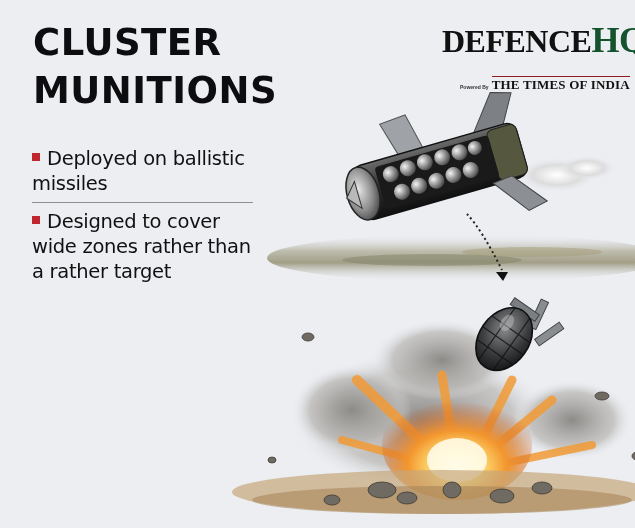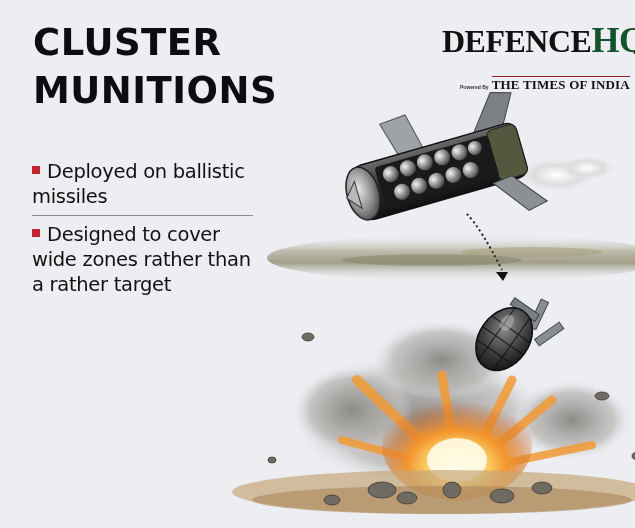--- a/index.html
+++ b/index.html
@@ -47,21 +47,21 @@
     }
     .logo-toi {
       font-family: "Liberation Serif", serif;
       font-weight: bold; font-size: 13px; color: #111;
       border-top: 1.5px solid #8a1d22;
       padding-top: 0;
       letter-spacing: 0.2px;
     }
 
     
-    .bullets { position: absolute; left: 20px; top: 146px; width: 220px; margin-top: 13px; }
+    .bullets { position: absolute; left: 20px; top: 146px; width: 220px; }
     .bullet {
       font-family: "DejaVu Sans", sans-serif;
       font-size: 19.5px;
       line-height: 25px;
       color: #111;
       padding-bottom: 6px;
       letter-spacing: -0.3px;
     }
     .bullet + .divider { height: 1px; background: #8d8f94; width: 221px; margin-bottom: 6px; }
     .bullet-marker {

